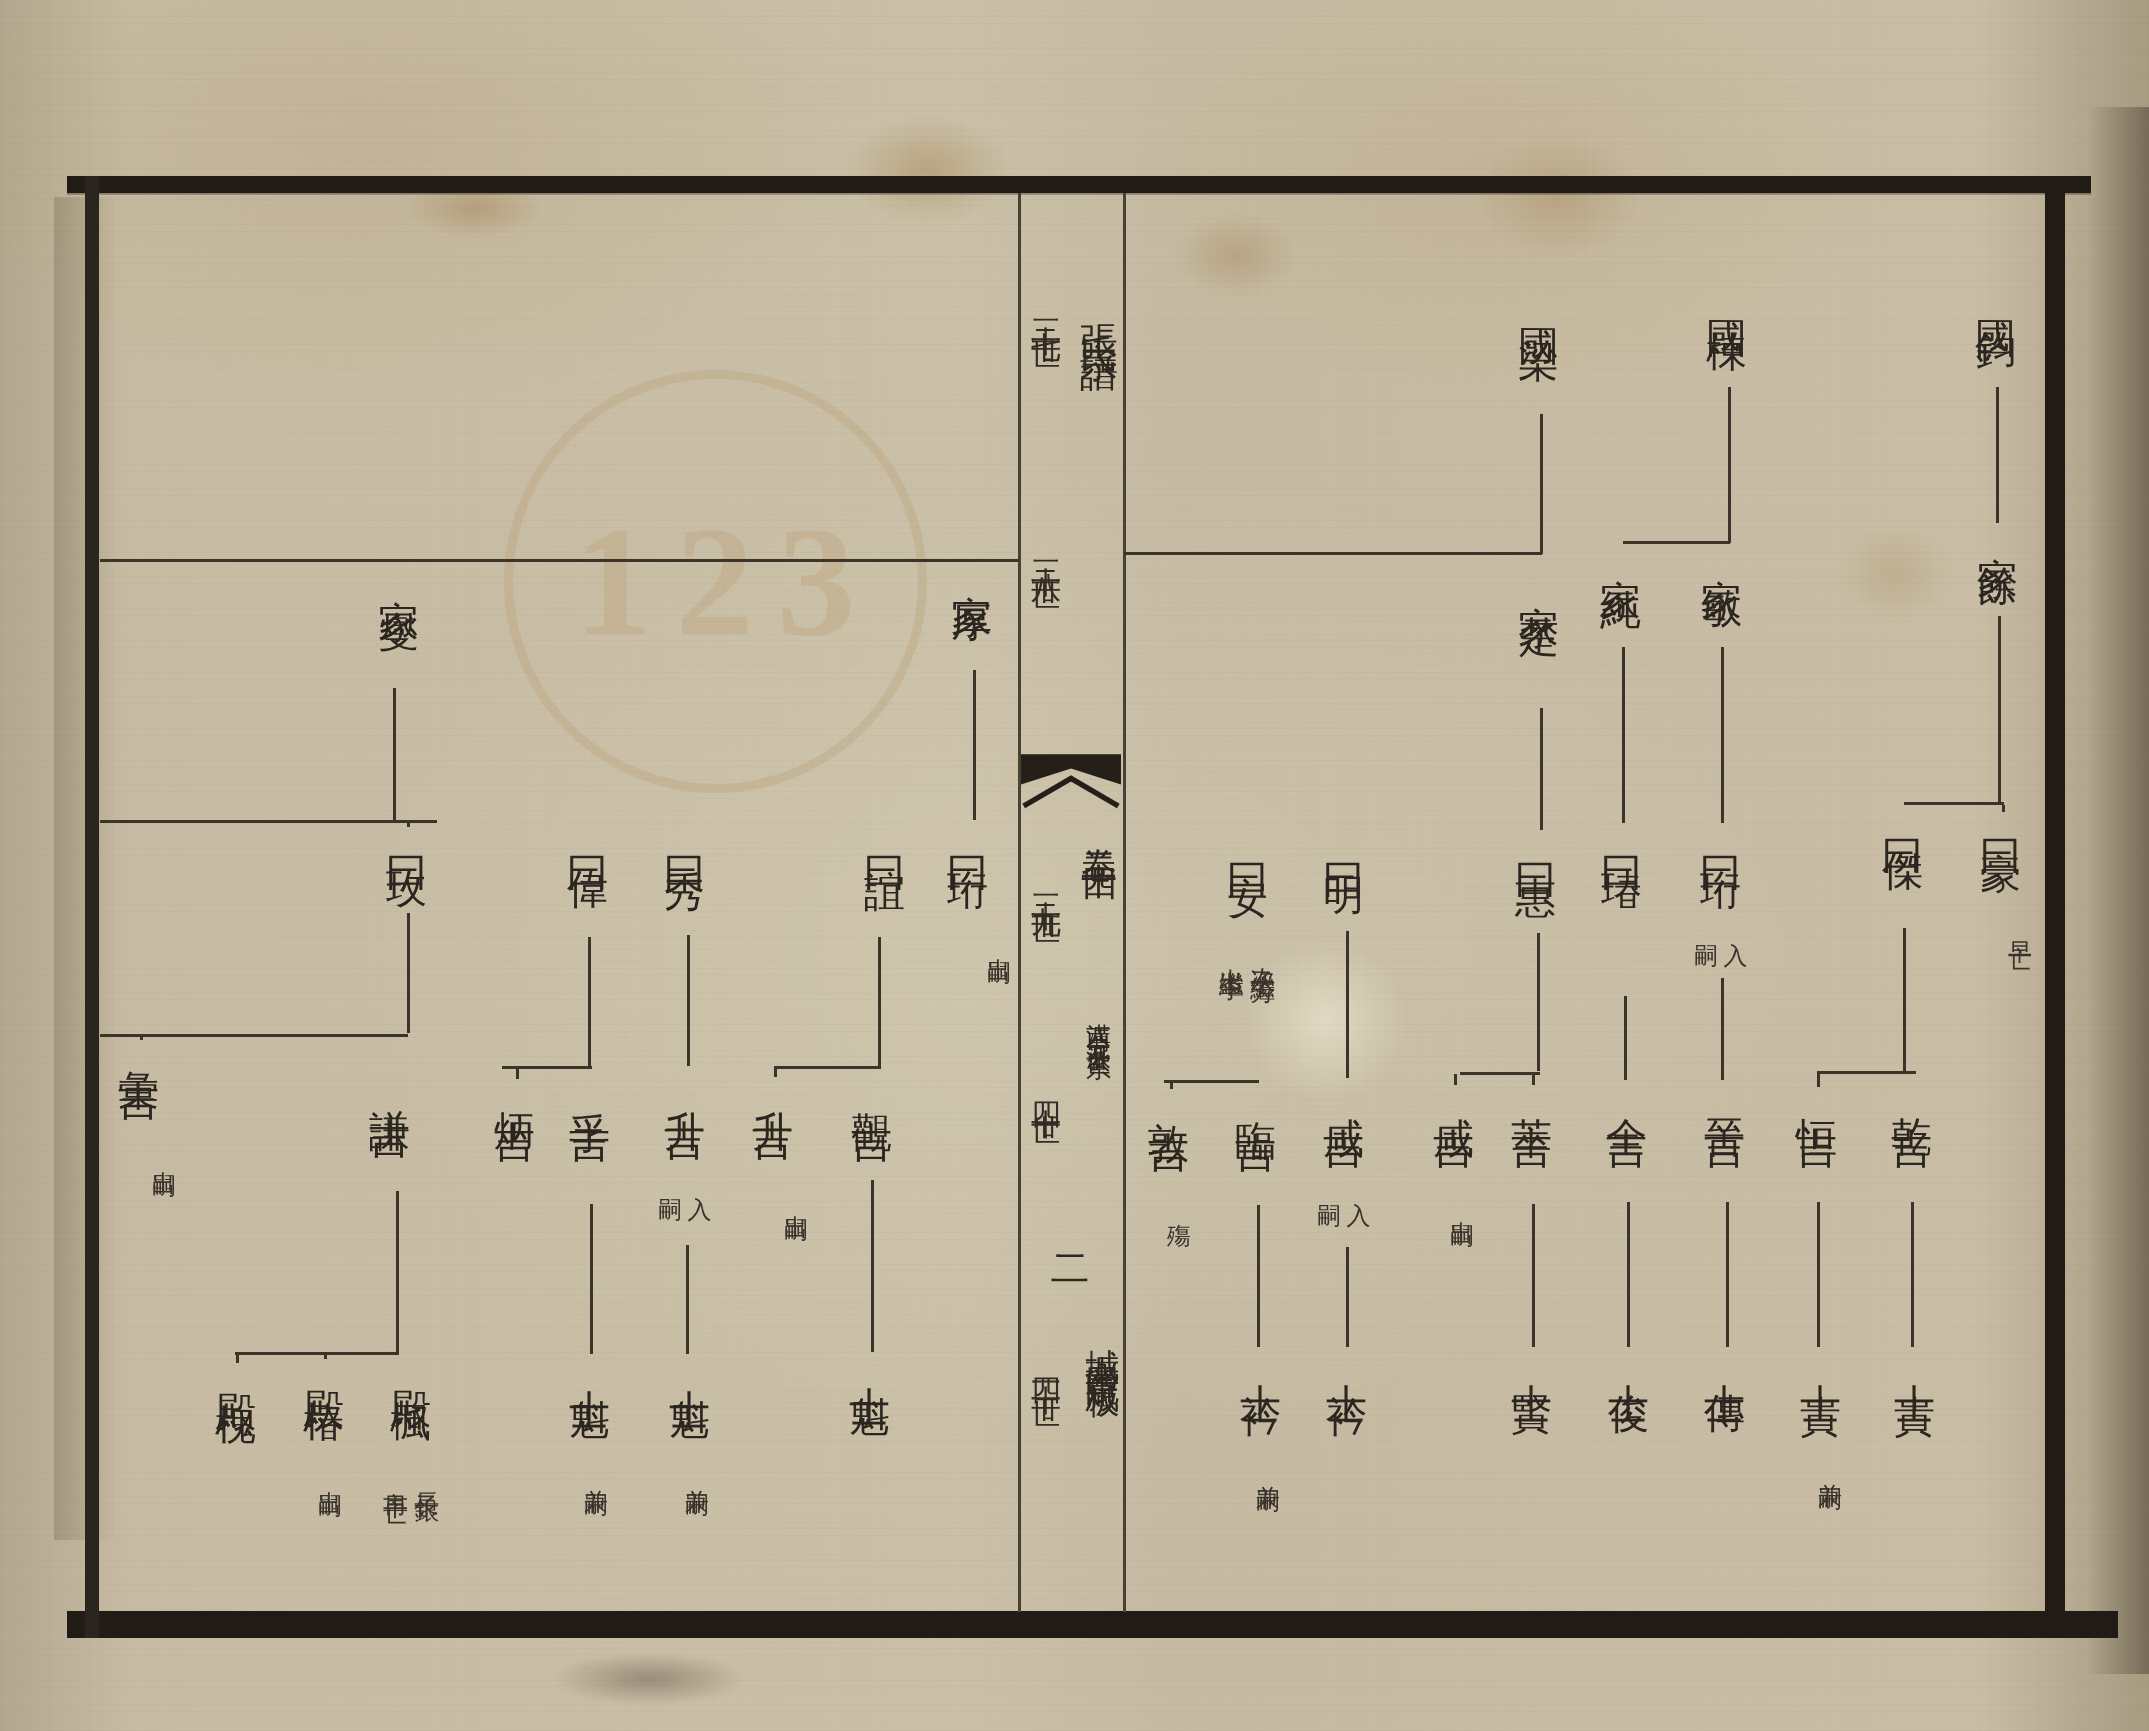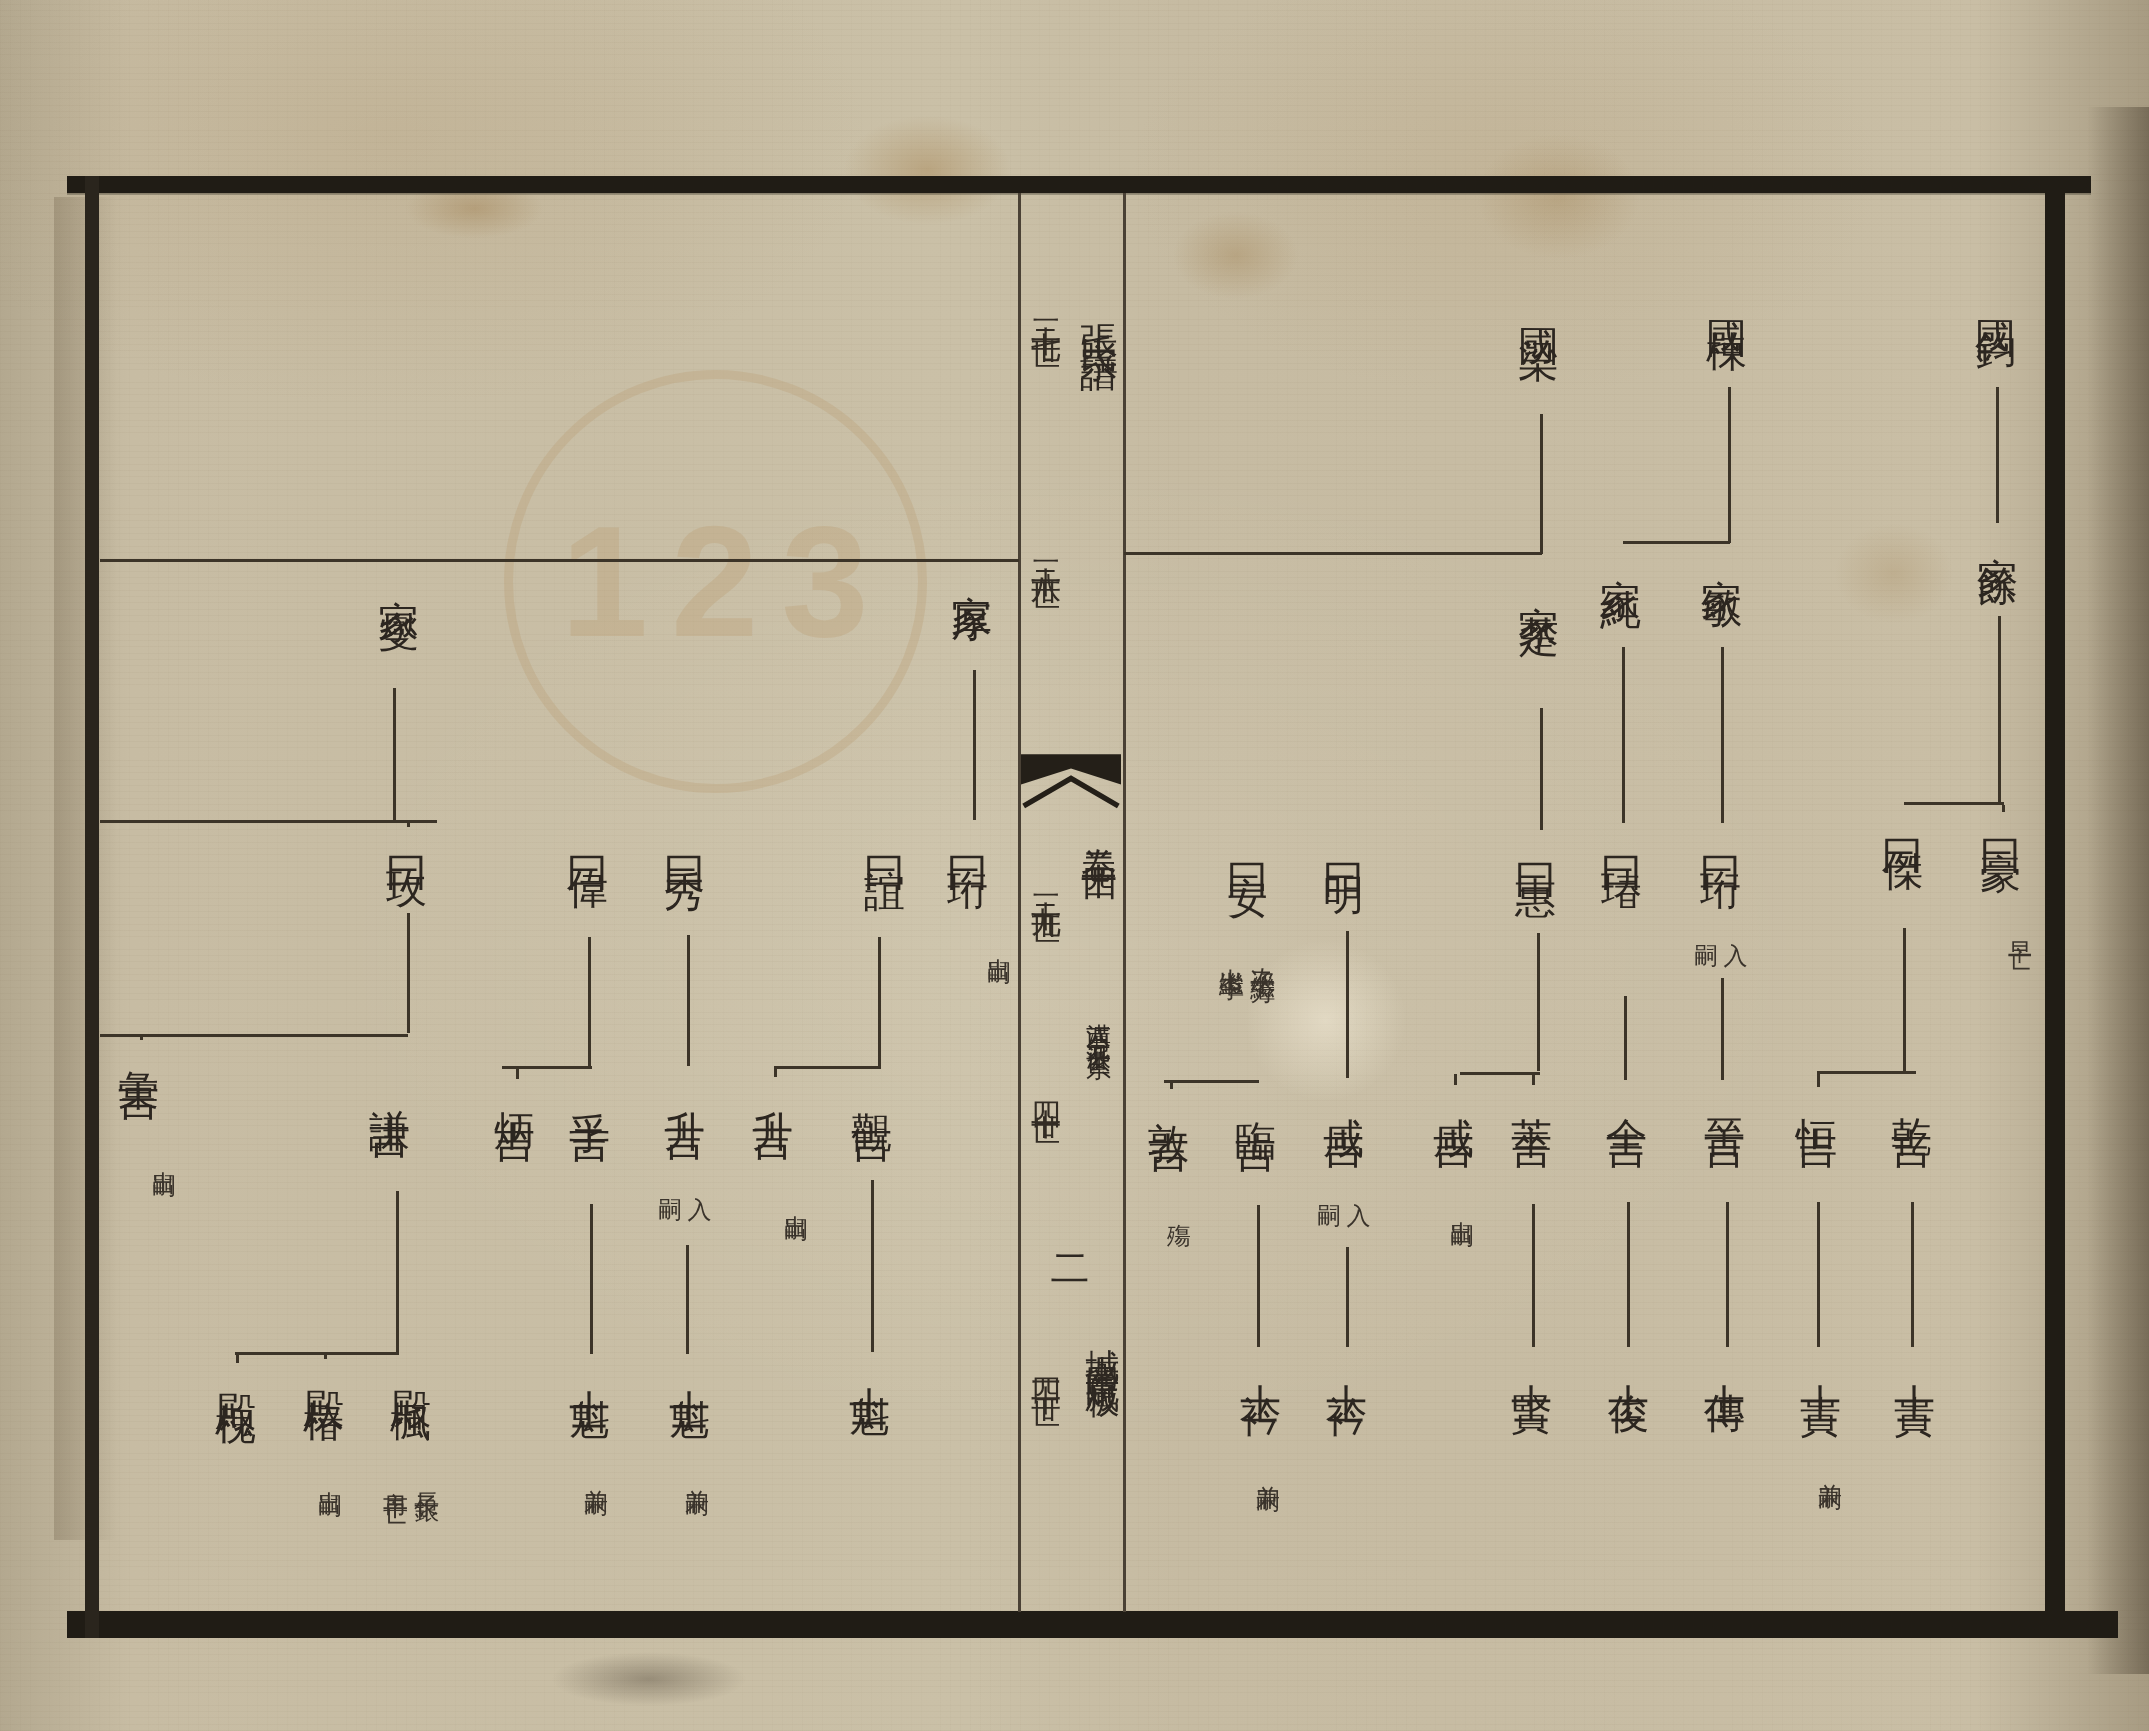--- a/index.html
+++ b/index.html
@@ -23,21 +23,21 @@
   .s3{left:1146px;top:193px;width:179px;height:125px;background:radial-gradient(closest-side,rgba(152,116,64,.30),transparent 70%);}
   .s4{left:1442px;top:107px;width:233px;height:179px;background:radial-gradient(closest-side,rgba(150,114,62,.26),transparent 70%);}
   .s5{left:1218px;top:913px;width:215px;height:215px;background:radial-gradient(closest-side,rgba(255,248,230,.45),transparent 75%);}
   .s6{left:519px;top:1643px;width:260px;height:72px;background:radial-gradient(closest-side,rgba(60,50,38,.35),transparent 75%);}
   .s7{left:1809px;top:502px;width:170px;height:143px;background:radial-gradient(closest-side,rgba(150,114,62,.20),transparent 70%);}
   .s8{left:54px;top:197px;width:63px;height:1343px;border-radius:0;background:linear-gradient(90deg,rgba(90,75,52,.25),transparent);}
   .s9{left:2087px;top:107px;width:63px;height:1567px;border-radius:0;background:linear-gradient(270deg,rgba(60,50,36,.45),transparent);}
   
   #watermark{position:absolute;left:504px;top:370px;width:405px;height:405px;border:9.9px solid rgba(186,156,112,.30);
     border-radius:50%;display:flex;align-items:center;justify-content:center;pointer-events:none;}
-  #watermark .wm-digits{font-family:Liberation Sans, sans-serif;font-weight:bold;
+  #watermark .wm-digits{font-family:Liberation Serif, serif;font-weight:bold;
     font-size:157px;letter-spacing:23px;color:rgba(186,156,112,.32);transform:translateX(10.7px);}
   
   .rule{position:absolute;background:#3c3428;}
   .border{position:absolute;background:#201c15;}
   #border-top{left:67px;top:176px;width:2024px;height:17px;box-shadow:0 1.8px 0 rgba(32,28,21,.35);}
   #border-bottom{left:67px;top:1611px;width:2051px;height:27px;}
   #border-left{left:85px;top:176px;width:14.3px;height:1462px;background:#2a251d;}
   #border-right{left:2045px;top:176px;width:19.7px;height:1462px;}
   #spine-line-left{left:1018px;top:193px;width:2.7px;height:1419px;background:#4a4135;}
   #spine-line-right{left:1123px;top:193px;width:2.7px;height:1419px;background:#4a4135;}

